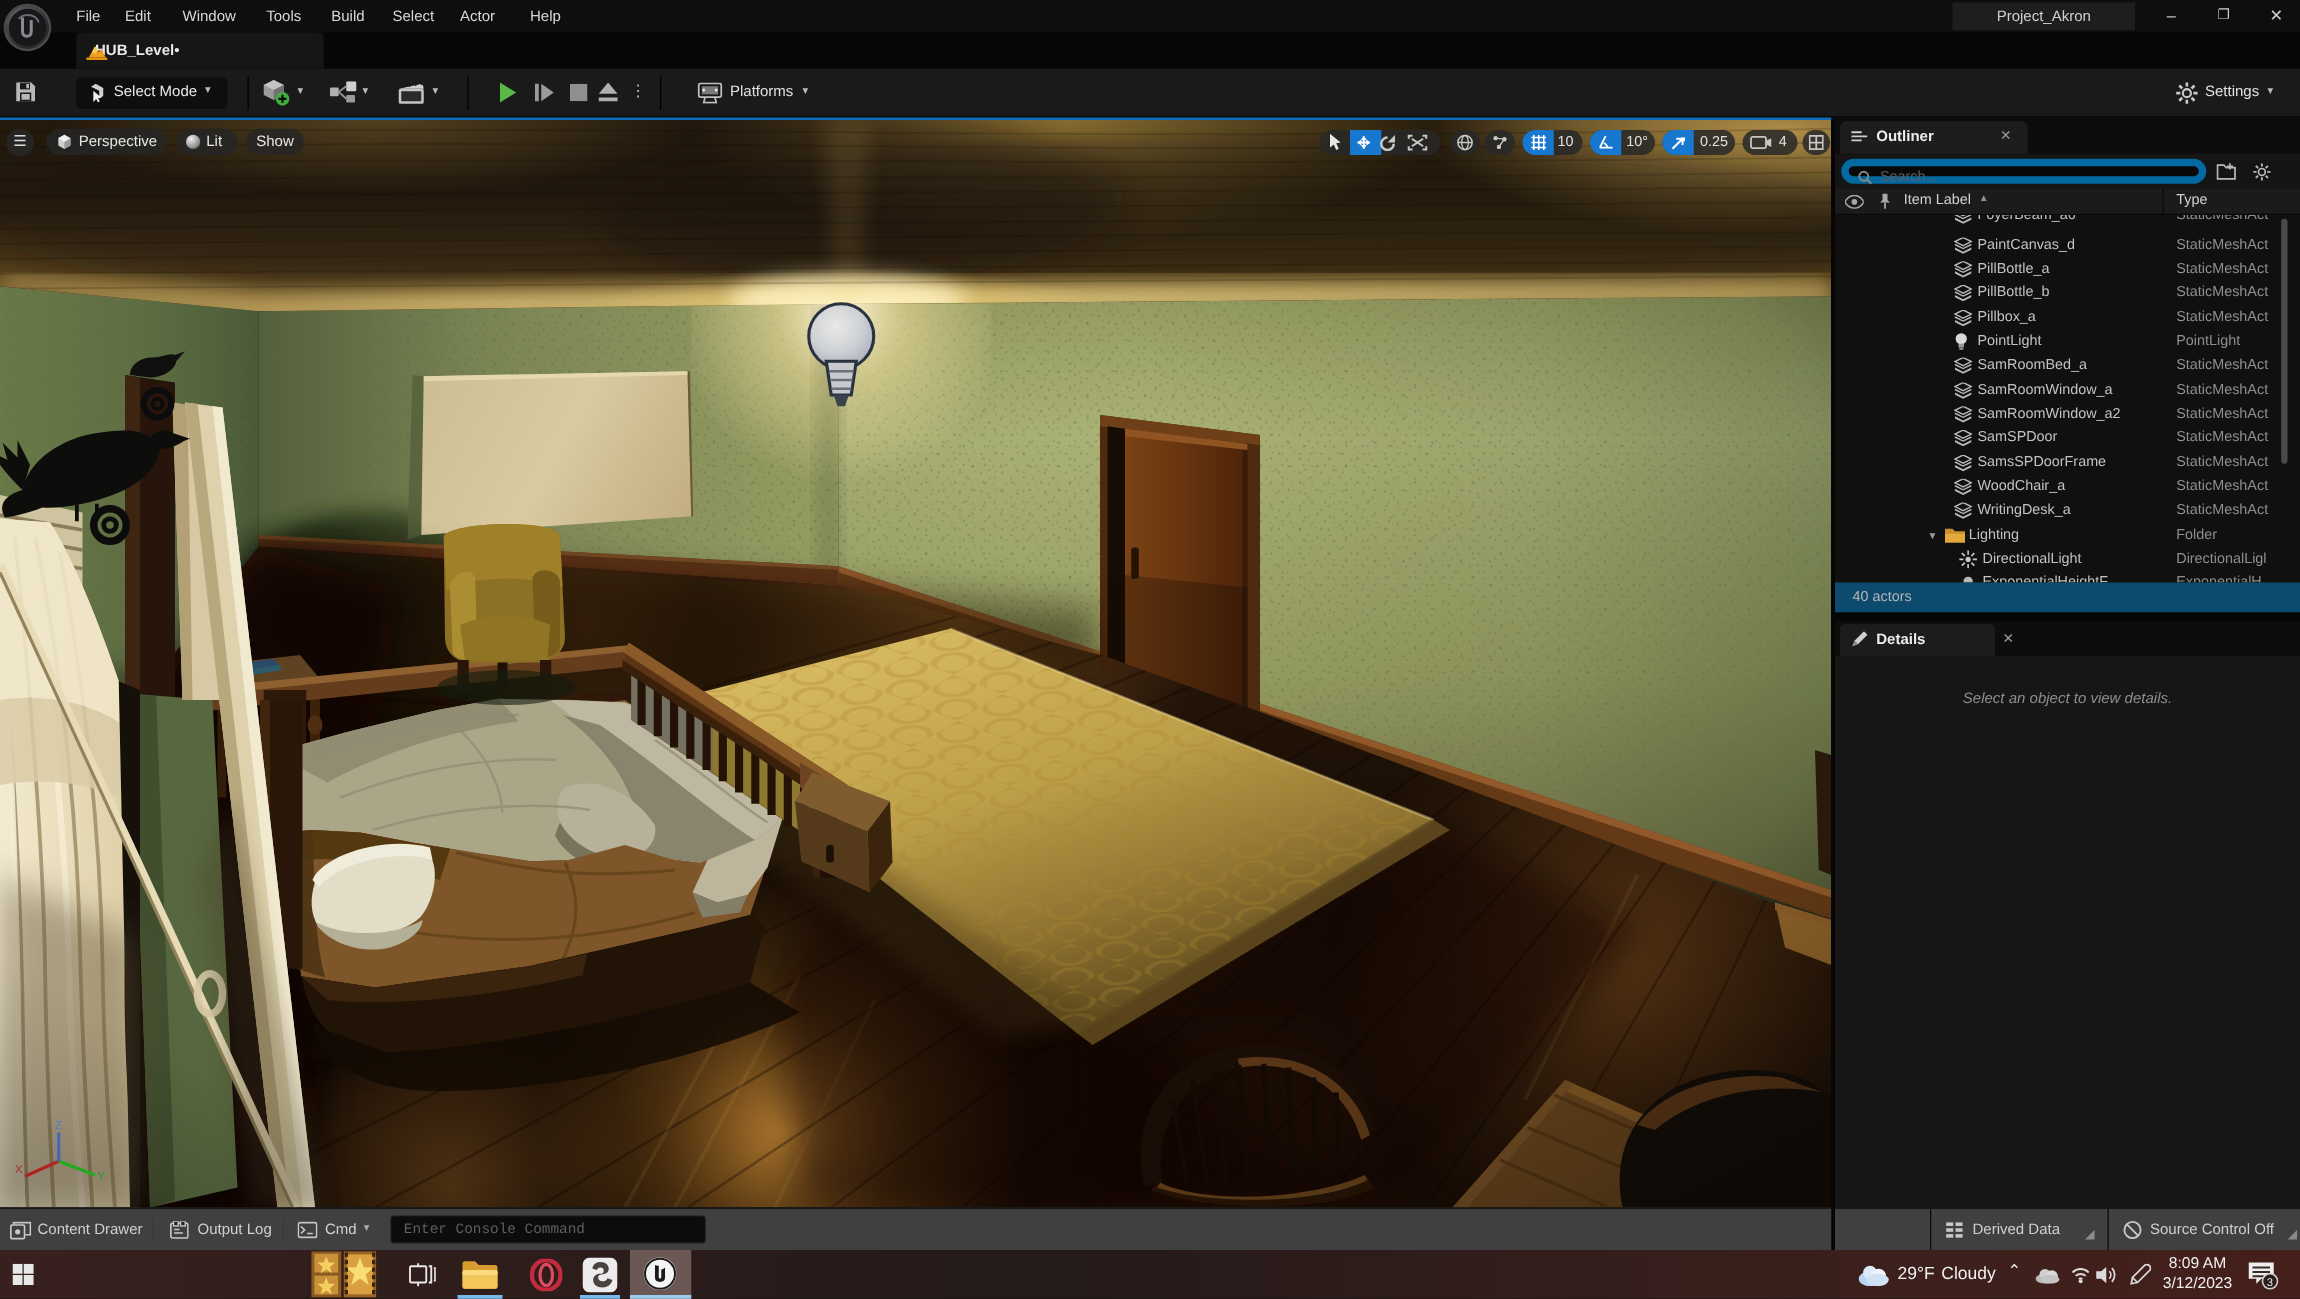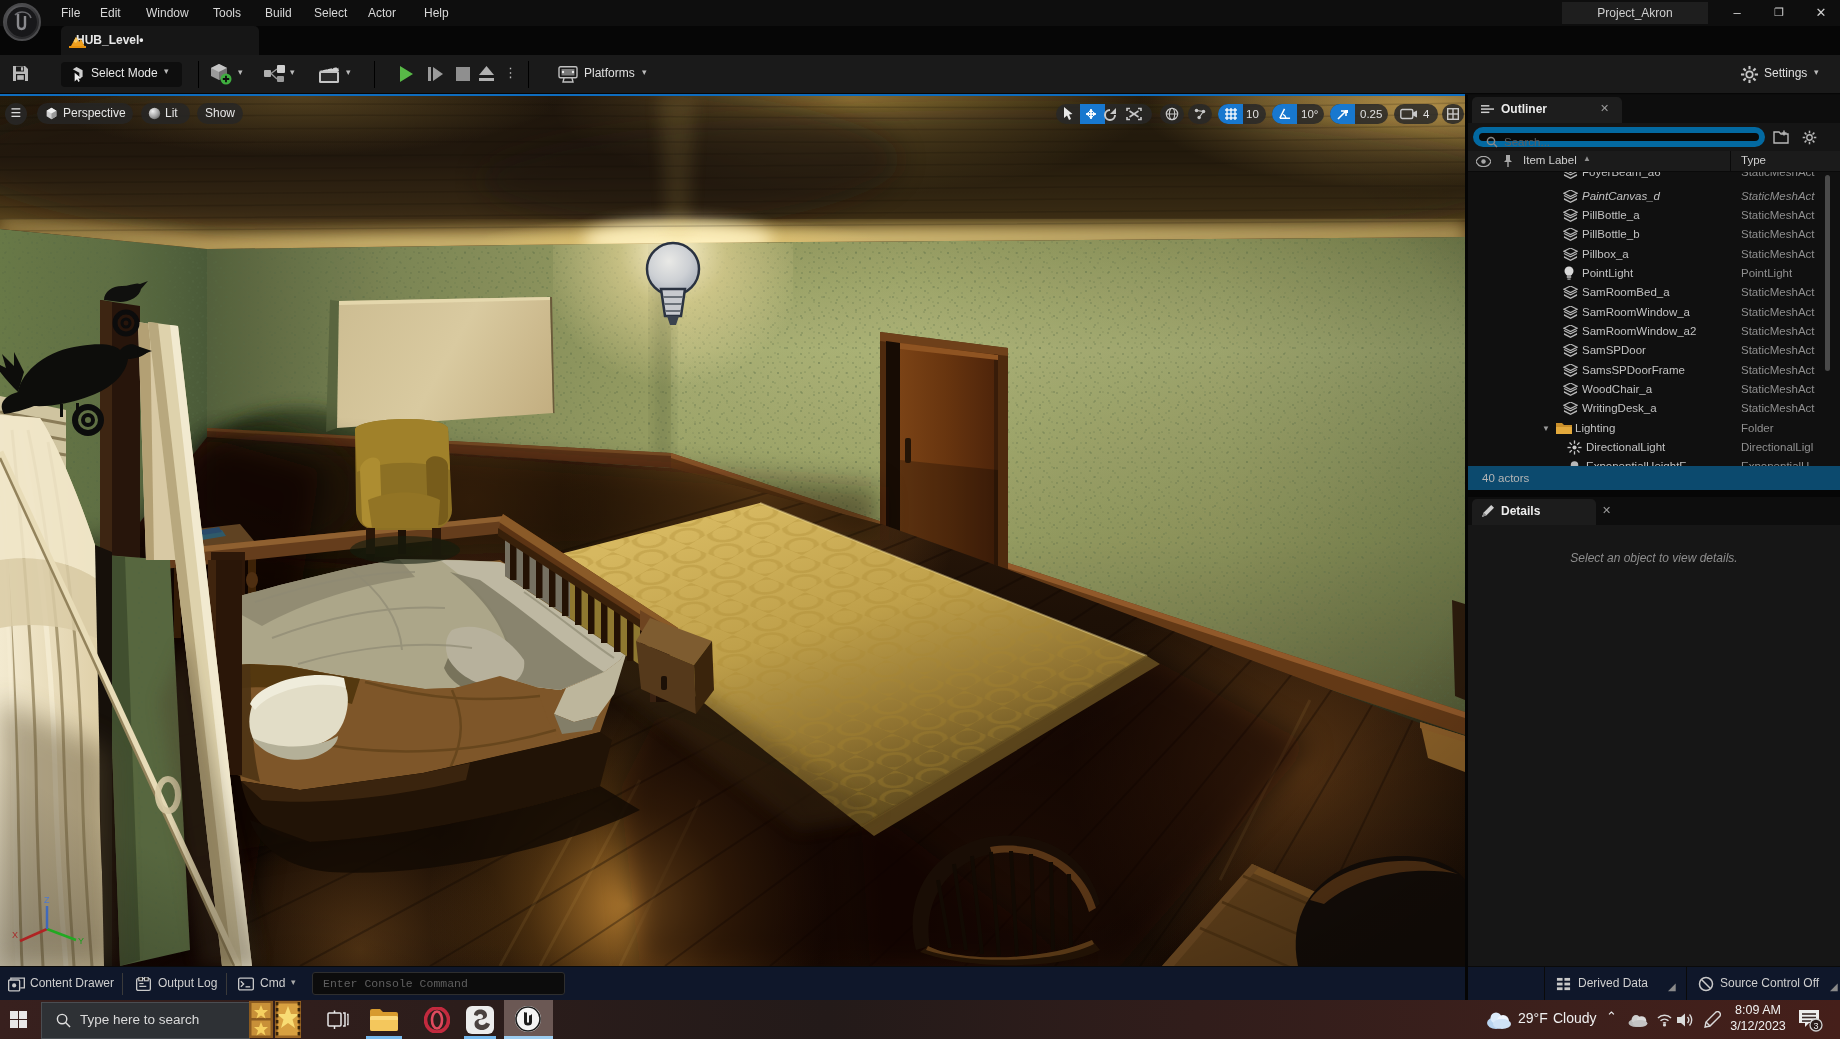--- a/index.html
+++ b/index.html
@@ -20,21 +20,21 @@
   #toolbar{left:0;top:55px;width:1840px;height:39px;background:#1a1a1a;border-bottom:1px solid #060606;}
   
   #viewport{left:0;top:95px;width:1465px;height:871px;background:#141414;}
   #vpblue{left:0;top:94px;width:1465px;height:2px;background:#0f6cbd;z-index:9;}
   .vpill{position:absolute;height:21px;border-radius:11px;background:rgba(38,38,38,.82);color:#e6e6e6;font-size:12px;line-height:21px;z-index:8;}
   
   #rpanel{left:1468px;top:95px;width:372px;height:871px;background:#121212;}
   .row{position:absolute;left:0;width:372px;height:19px;color:#c2c2c2;font-size:11.5px;line-height:19px;}
   .rtype{position:absolute;left:273px;color:#8f8f8f;}
   
-  #statusbar{left:0;top:966px;width:1840px;height:34px;background:#0f172a;border-top:1px solid #0a0a0a;color:#cfcfcf;font-size:12px;}
+  #statusbar{left:0;top:966px;width:1840px;height:34px;background:#404040;border-top:1px solid #0a0a0a;color:#cfcfcf;font-size:12px;}
   
   #taskbar{left:0;top:1000px;width:1840px;height:39px;background:linear-gradient(90deg,#38201e 0%,#2c1d1b 25%,#231a19 45%,#311d1b 65%,#3d201c 85%,#451f1a 100%);color:#e8e8e8;font-size:13px;}
 </style>
 </head>
 <body>
 <div id="app">
 
   <div id="menubar" class="abs"></div>
   <div id="logo" class="abs"><svg width="34" height="34" viewBox="0 0 34 34" style="margin:0px;">
         <circle cx="17" cy="17" r="15" fill="#18181a"></circle>
@@ -795,21 +795,21 @@
   <div id="olrows" class="abs" style="left:1468px;top:172px;width:372px;height:294px;background:#101010;overflow:hidden;">
     <div class="row" style="top:-9px;">
         <svg width="15" height="14" viewBox="0 0 16 15" style="position:absolute;left:95px;top:3px;">
           <path d="M8 0 L15 3.5 L8 7 L1 3.5 Z" fill="none" stroke="#b8b8b8" stroke-width="1.2"></path>
           <path d="M1 6 L8 9.5 L15 6" fill="none" stroke="#b8b8b8" stroke-width="1.2"></path>
           <path d="M1 8.6 L1 10.5 L8 14 L15 10.5 L15 8.6 L8 12.2 Z" fill="#b8b8b8"></path>
         </svg>
         <span style="position:absolute;left:114px;top:0;">FoyerBeam_a6</span>
         <span class="rtype" style="top:0;">StaticMeshAct</span>
       </div>
-    <div class="row" style="top:15px;font-style:italic;">
+    <div class="row" style="top:15px;">
         <svg width="15" height="14" viewBox="0 0 16 15" style="position:absolute;left:95px;top:3px;">
           <path d="M8 0 L15 3.5 L8 7 L1 3.5 Z" fill="none" stroke="#b8b8b8" stroke-width="1.2"></path>
           <path d="M1 6 L8 9.5 L15 6" fill="none" stroke="#b8b8b8" stroke-width="1.2"></path>
           <path d="M1 8.6 L1 10.5 L8 14 L15 10.5 L15 8.6 L8 12.2 Z" fill="#b8b8b8"></path>
         </svg>
         <span style="position:absolute;left:114px;top:0;">PaintCanvas_d</span>
         <span class="rtype" style="top:0;">StaticMeshAct</span>
       </div>
     <div class="row" style="top:34px;">
         <svg width="15" height="14" viewBox="0 0 16 15" style="position:absolute;left:95px;top:3px;">
@@ -1016,27 +1016,20 @@
 
   <div id="taskbar" class="abs">
     <svg width="17" height="17" viewBox="0 0 17 17" style="position:absolute;left:10px;top:11px;">
       <g fill="#e8e8e8">
         <rect x="0" y="0" width="8" height="8"></rect>
         <rect x="9" y="0" width="8" height="8"></rect>
         <rect x="0" y="9" width="8" height="8"></rect>
         <rect x="9" y="9" width="8" height="8"></rect>
       </g>
     </svg>
-    <div style="position:absolute;left:41px;top:2px;width:209px;height:37px;background:#2e3135;border:1px solid #4a4d52;">
-      <svg width="15" height="15" viewBox="0 0 16 16" style="position:absolute;left:14px;top:10px;">
-        <circle cx="6.5" cy="6.5" r="5" fill="none" stroke="#e0e0e0" stroke-width="1.5"></circle>
-        <line x1="10.2" y1="10.2" x2="15" y2="15" stroke="#e0e0e0" stroke-width="1.5"></line>
-      </svg>
-      <span style="position:absolute;left:38px;top:9px;font-size:13.5px;color:#dadada;">Type here to search</span>
-    </div>
 
     <svg width="52" height="37" viewBox="0 0 52 37" style="position:absolute;left:249px;top:1px;">
       <rect x="0" y="0" width="24" height="37" fill="#8a5a20"></rect>
       <rect x="2.5" y="2" width="19" height="15" fill="#c89038"></rect>
       <rect x="2.5" y="19.5" width="19" height="15" fill="#c89038"></rect>
       <path d="M12 4 L14 9 L19 9 L15 12.5 L16.5 17.5 L12 14.5 L7.5 17.5 L9 12.5 L5 9 L10 9 Z" fill="#f5d060"></path>
       <path d="M12 21 L14 26 L19 26 L15 29.5 L16.5 34.5 L12 31.5 L7.5 34.5 L9 29.5 L5 26 L10 26 Z" fill="#f5d060"></path>
       <rect x="26" y="0" width="26" height="37" fill="#9a6524"></rect>
       <rect x="28.5" y="2.5" width="21" height="32" fill="#d8a040"></rect>
       <path d="M39 5 L42 13 L50 13 L43.5 18.5 L46 27 L39 22 L32 27 L34.5 18.5 L28 13 L36 13 Z" fill="#f8dc74"></path>

